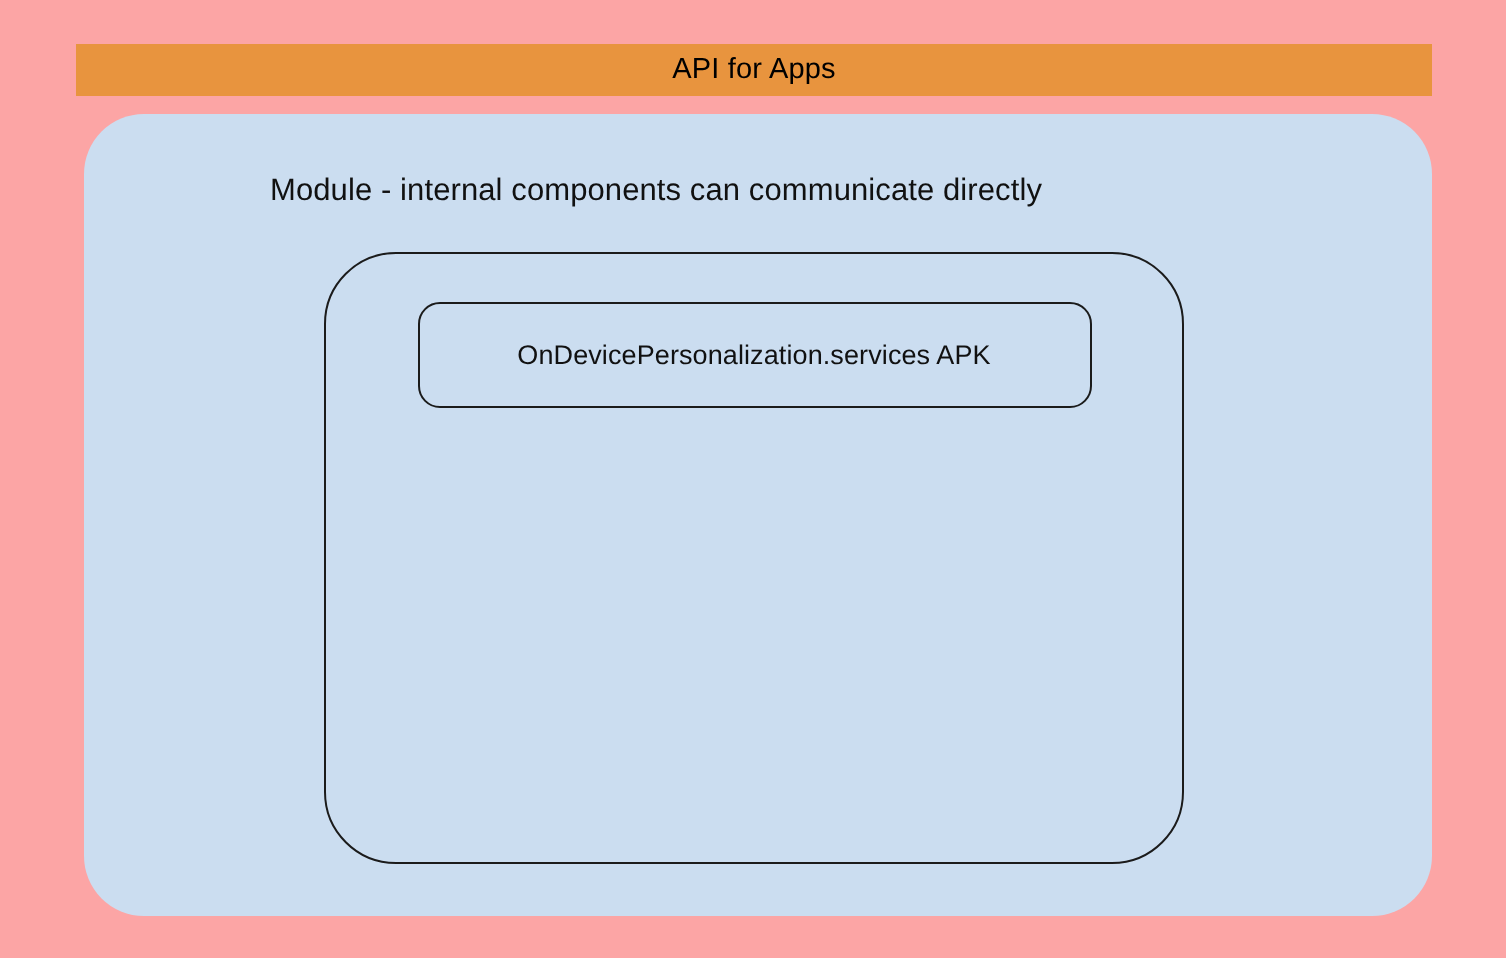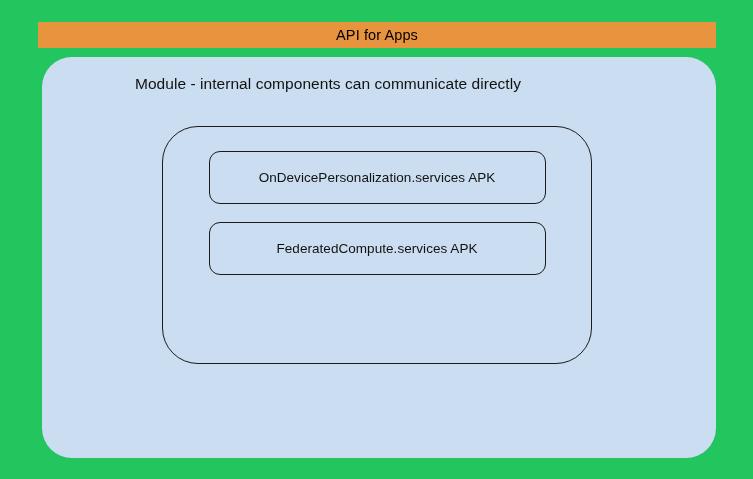--- a/index.html
+++ b/index.html
@@ -12,21 +12,21 @@
     height: 479px;
     overflow: hidden;
     font-family: "Liberation Sans", sans-serif;
     -webkit-font-smoothing: antialiased;
   }
 
   #canvas {
     position: relative;
     width: 753px;
     height: 479px;
-    background: #22c55e;
+    background: #fca5a5;
   }
 
   
   .api-banner {
     position: absolute;
     left: 38px;
     top: 22px;
     width: 678px;
     height: 26px;
     background: #e8943e;
@@ -51,37 +51,37 @@
     width: 674px;
     height: 401px;
     background: #cbddf0;
     border-radius: 30px;
     box-sizing: border-box;
   }
 
   .module-heading {
     position: absolute;
     left: 0;
-    top: 18px;
+    top: 30px;
     width: 572px;
     text-align: center;
     font-size: 15.5px;
     color: #111111;
     letter-spacing: 0.05px;
     line-height: 1.2;
     white-space: nowrap;
   }
 
   
   .components-group {
     position: absolute;
     left: 120px;   
     top: 69px;     
     width: 430px;  
-    height: 238px; 
+    height: 306px; 
     border: 1.2px solid #1b1b1b;
     border-radius: 36px;
     box-sizing: border-box;
     background: transparent;
     display: flex;
     flex-direction: column;
     align-items: center;
     justify-content: flex-start;
     padding-top: 24px;
   }
@@ -122,21 +122,18 @@
   <div class="module-panel">
 
     <div class="module-heading">Module - internal components can communicate directly</div>
 
     <div class="components-group">
 
       <div class="component-box">
         <span class="component-label">OnDevicePersonalization.services APK</span>
       </div>
 
-      <div class="component-box">
-        <span class="component-label">FederatedCompute.services APK</span>
-      </div>
 
 
 
     </div>
   </div>
 </div>
 
 </body></html>

